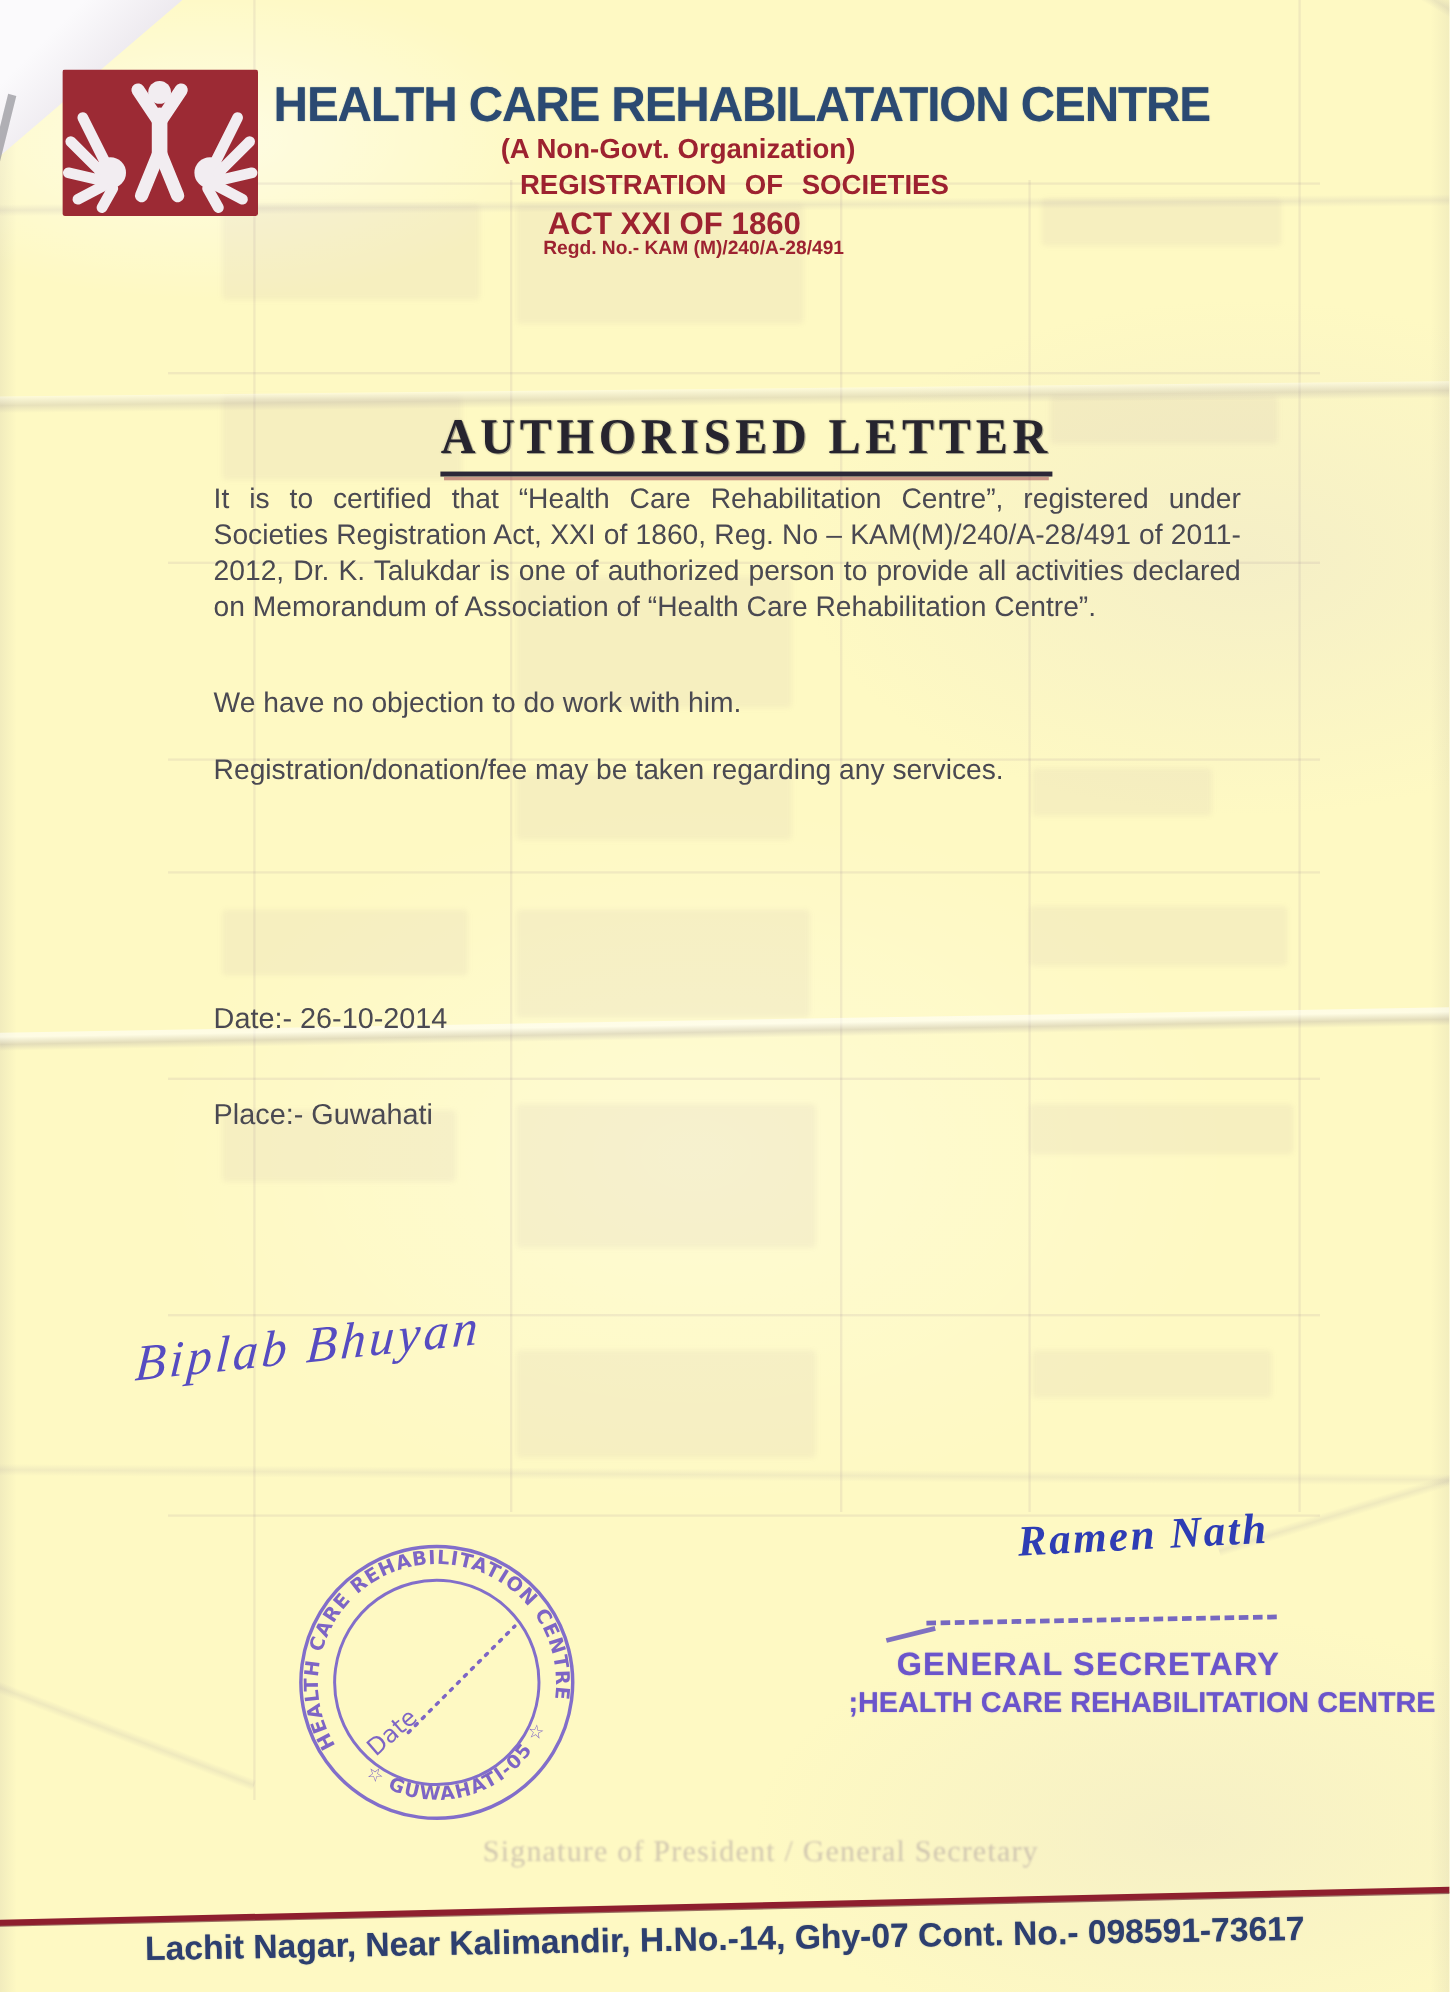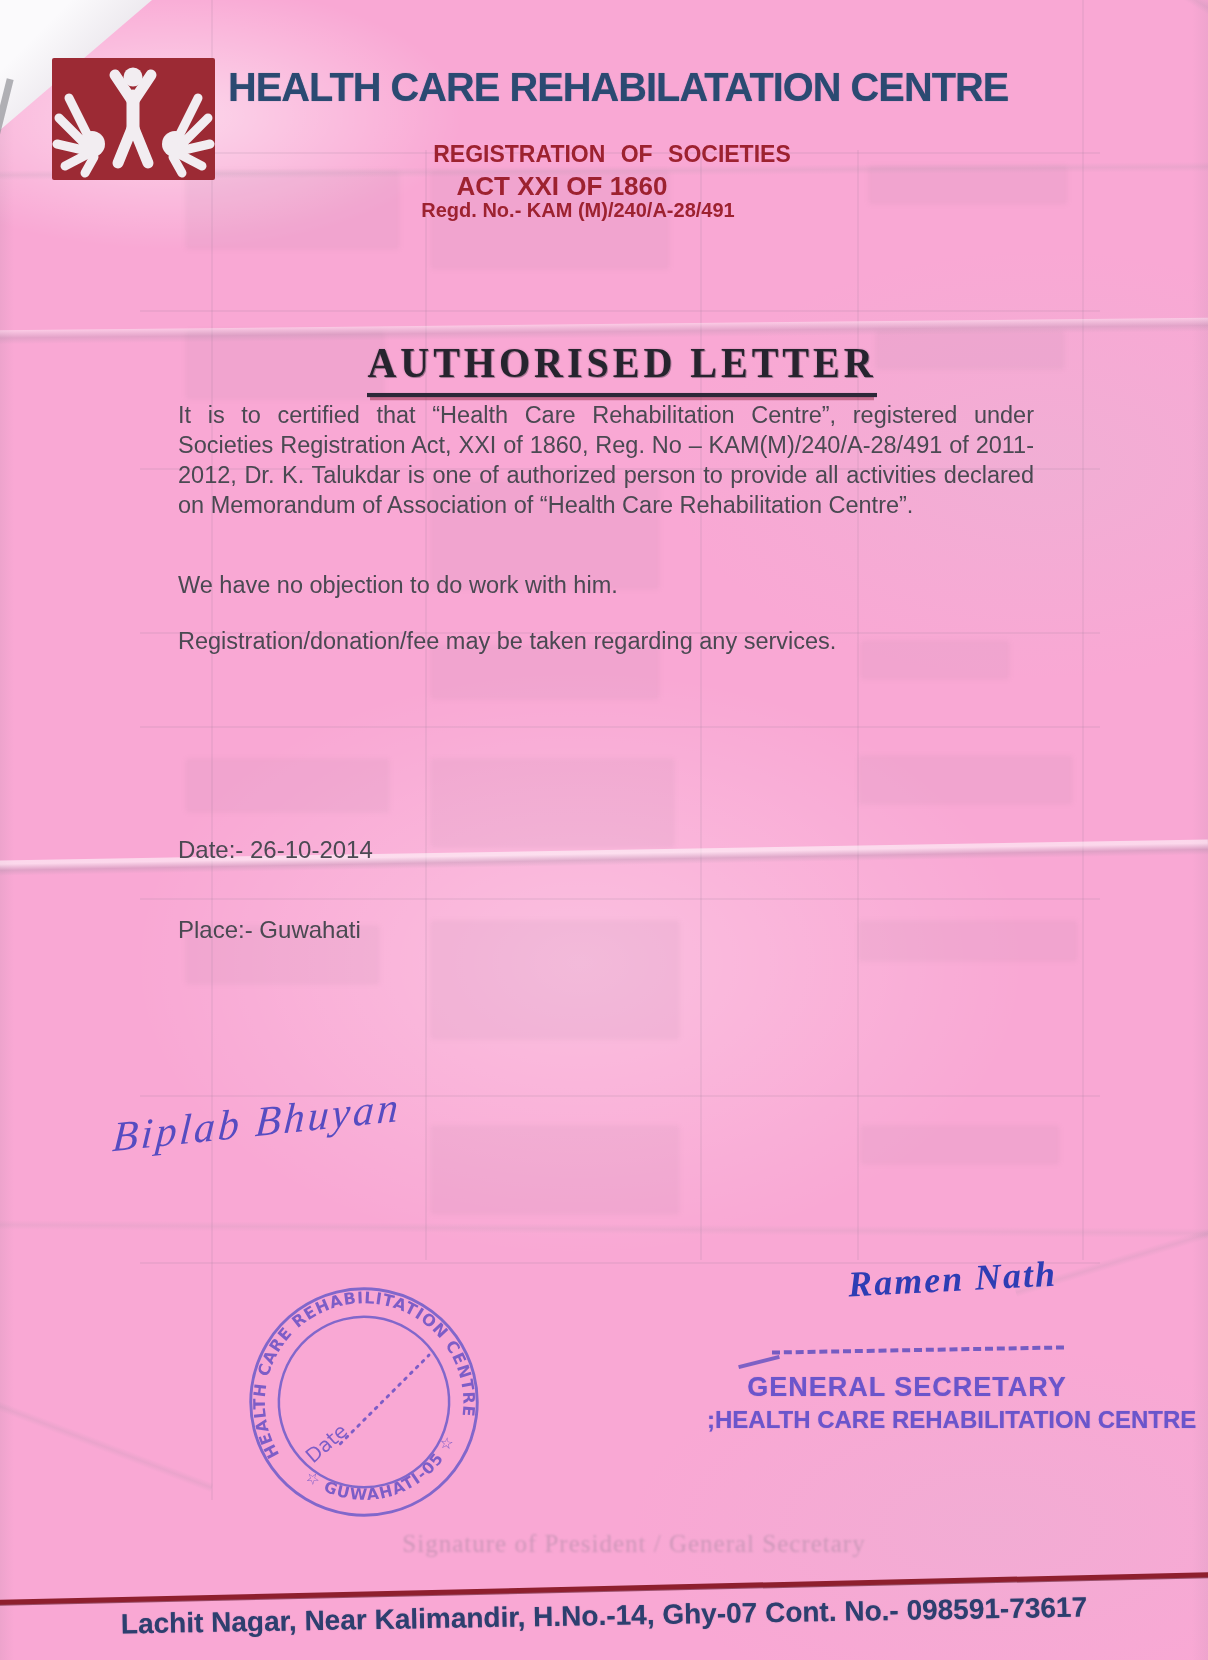--- a/index.html
+++ b/index.html
@@ -1,18 +1,18 @@
 <!DOCTYPE html>
 <html><head>
 <meta charset="utf-8">
 <style>
   html,body{margin:0;padding:0;}
   .page{
     position:relative; width:1208px; height:1660px; overflow:hidden;
-    background:#f9a8d4;
+    background:#fef9c3;
     font-family:"Liberation Sans", sans-serif;
   }
   .mottle{
     position:absolute; inset:0; pointer-events:none;
     background:
       radial-gradient(ellipse 420px 190px at 14% 7%, rgba(255,255,255,.55), transparent 70%),
       radial-gradient(ellipse 520px 300px at 86% 28%, rgba(208,198,214,.20), transparent 72%),
       radial-gradient(ellipse 640px 420px at 48% 58%, rgba(255,255,255,.28), transparent 70%),
       radial-gradient(ellipse 520px 260px at 82% 92%, rgba(203,193,210,.16), transparent 70%),
       linear-gradient(to right, rgba(130,120,135,.10), transparent 14px),
@@ -39,21 +39,21 @@
     position:absolute; left:228px; top:64px; width:900px; margin:0;
     font-size:41px; font-weight:bold; color:#2b4a72;
     letter-spacing:-1px; transform:scaleX(.97); transform-origin:left top;
     white-space:nowrap; text-shadow:0 0 1px rgba(43,74,114,.55);
   }
   .header-red{position:absolute; left:280px; width:620px; text-align:center; margin:0;
     color:#9d2230; font-weight:bold; white-space:nowrap;}
   .sub1{top:111px; font-size:23px; transform:translateX(-25px);}
   .sub2{top:141px; font-size:23px; word-spacing:9px; transform:translateX(22px);}
   .sub3{top:171px; font-size:26px; transform:translateX(-28px);}
-  .sub4{top:199px; font-size:20px; font-weight:600; transform:translateX(-12px);}
+  .sub4{top:199px; font-size:16px; font-weight:600; transform:translateX(-12px);}
 
   .letter-title-wrap{position:absolute; left:0; right:0; top:340px; text-align:center;
     transform:translateX(18px);}
   .letter-title{
     display:inline-block; margin:0;
     font-family:"Liberation Serif", serif; font-size:40px; font-weight:bold;
     letter-spacing:4px; color:#26242e; transform:scaleY(1.04);
     padding-bottom:5px; border-bottom:4px solid #2c2838;
     box-shadow:0 6px 0 -3px rgba(145,35,60,.45);
     text-shadow:1px 1px 0 rgba(38,36,46,.35), 0 0 2px rgba(38,36,46,.25);
@@ -182,20 +182,21 @@
       <circle cx="123" cy="86" r="13" fill="#f2edf1" stroke="none"></circle>
       <path d="M125,82 L146,40" stroke-width="9"></path>
       <path d="M130,86 L156,60" stroke-width="9"></path>
       <path d="M132,92 L158,86" stroke-width="9"></path>
       <path d="M129,97 L150,108" stroke-width="9"></path>
       <path d="M121,99 L130,115" stroke-width="9"></path>
     </g>
   </svg>
 
   <h1 class="org-name">HEALTH CARE REHABILATATION CENTRE</h1>
+  <p class="header-red sub1">(A Non-Govt. Organization)</p>
   <p class="header-red sub2">REGISTRATION OF SOCIETIES</p>
   <p class="header-red sub3">ACT XXI OF 1860</p>
   <p class="header-red sub4">Regd. No.- KAM (M)/240/A-28/491</p>
 
   <div class="letter-title-wrap">
     <h2 class="letter-title">AUTHORISED LETTER</h2>
   </div>
 
   <p class="body-par p1">It is to certified that “Health Care Rehabilitation Centre”, registered under Societies Registration Act, XXI of 1860, Reg. No – KAM(M)/240/A-28/491 of 2011-2012, Dr. K. Talukdar is one of authorized person to provide all activities declared on Memorandum of Association of “Health Care Rehabilitation Centre”.</p>
   <p class="body-par p2">We have no objection to do work with him.</p>

